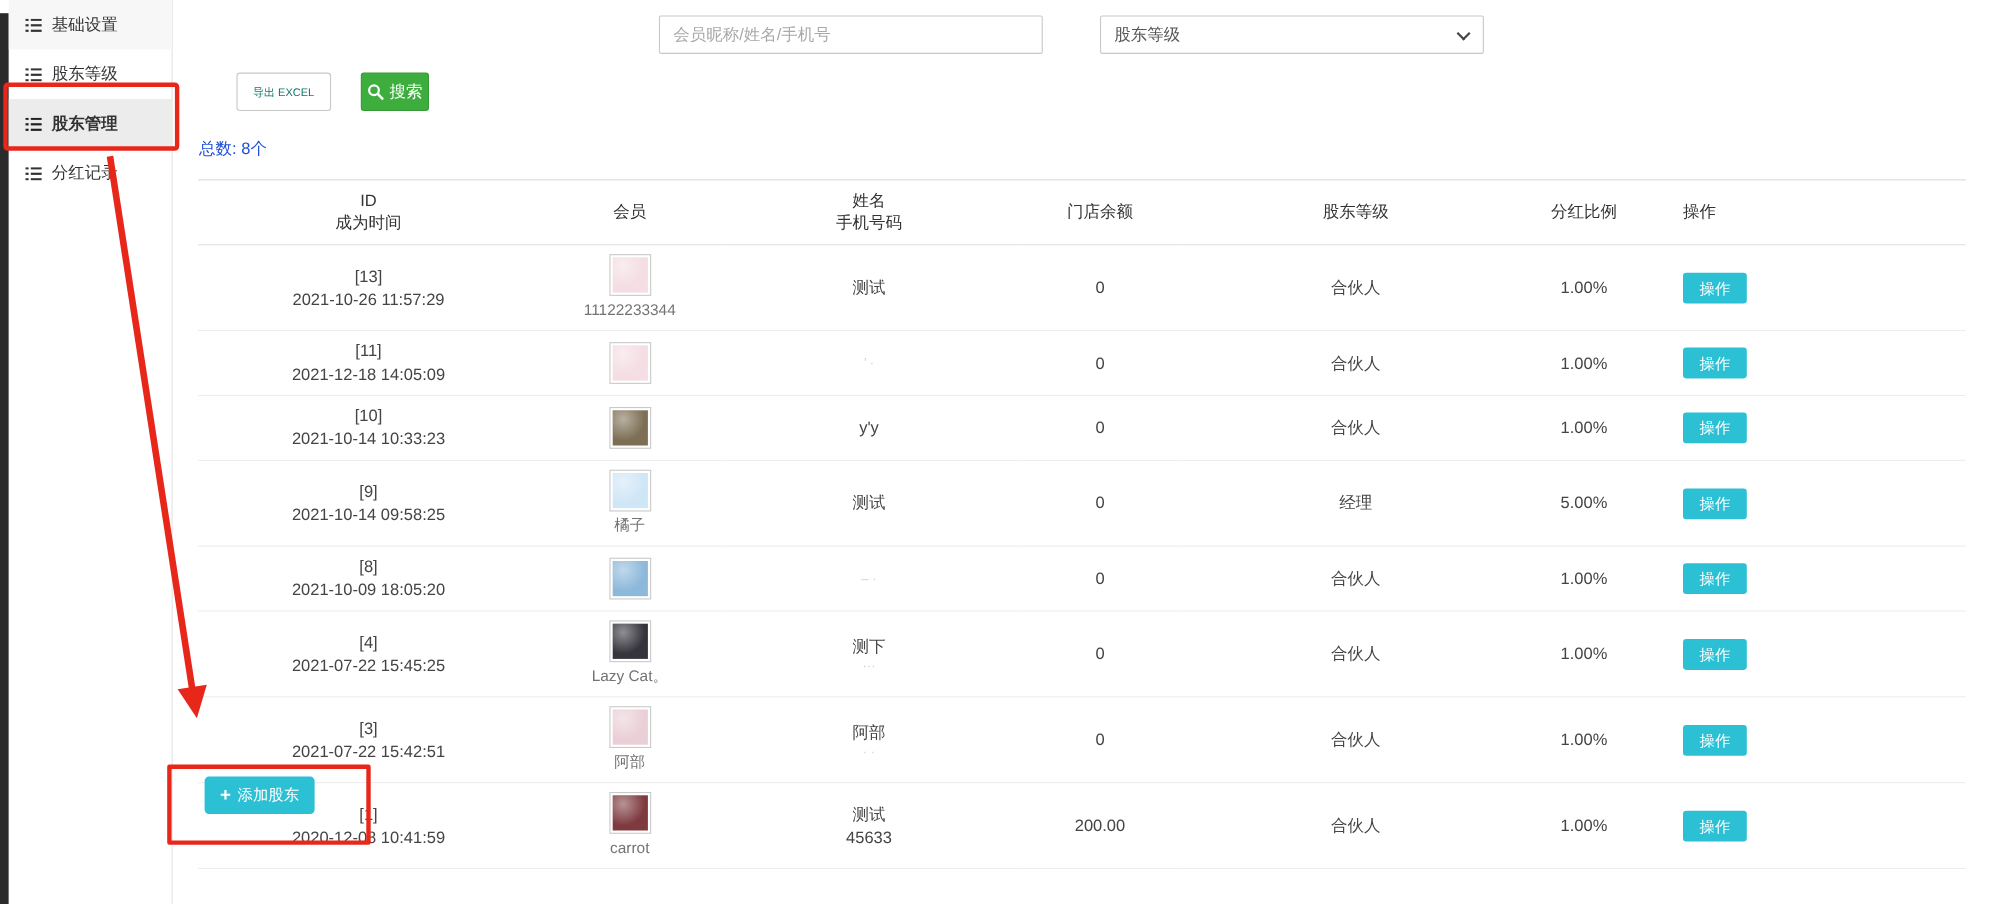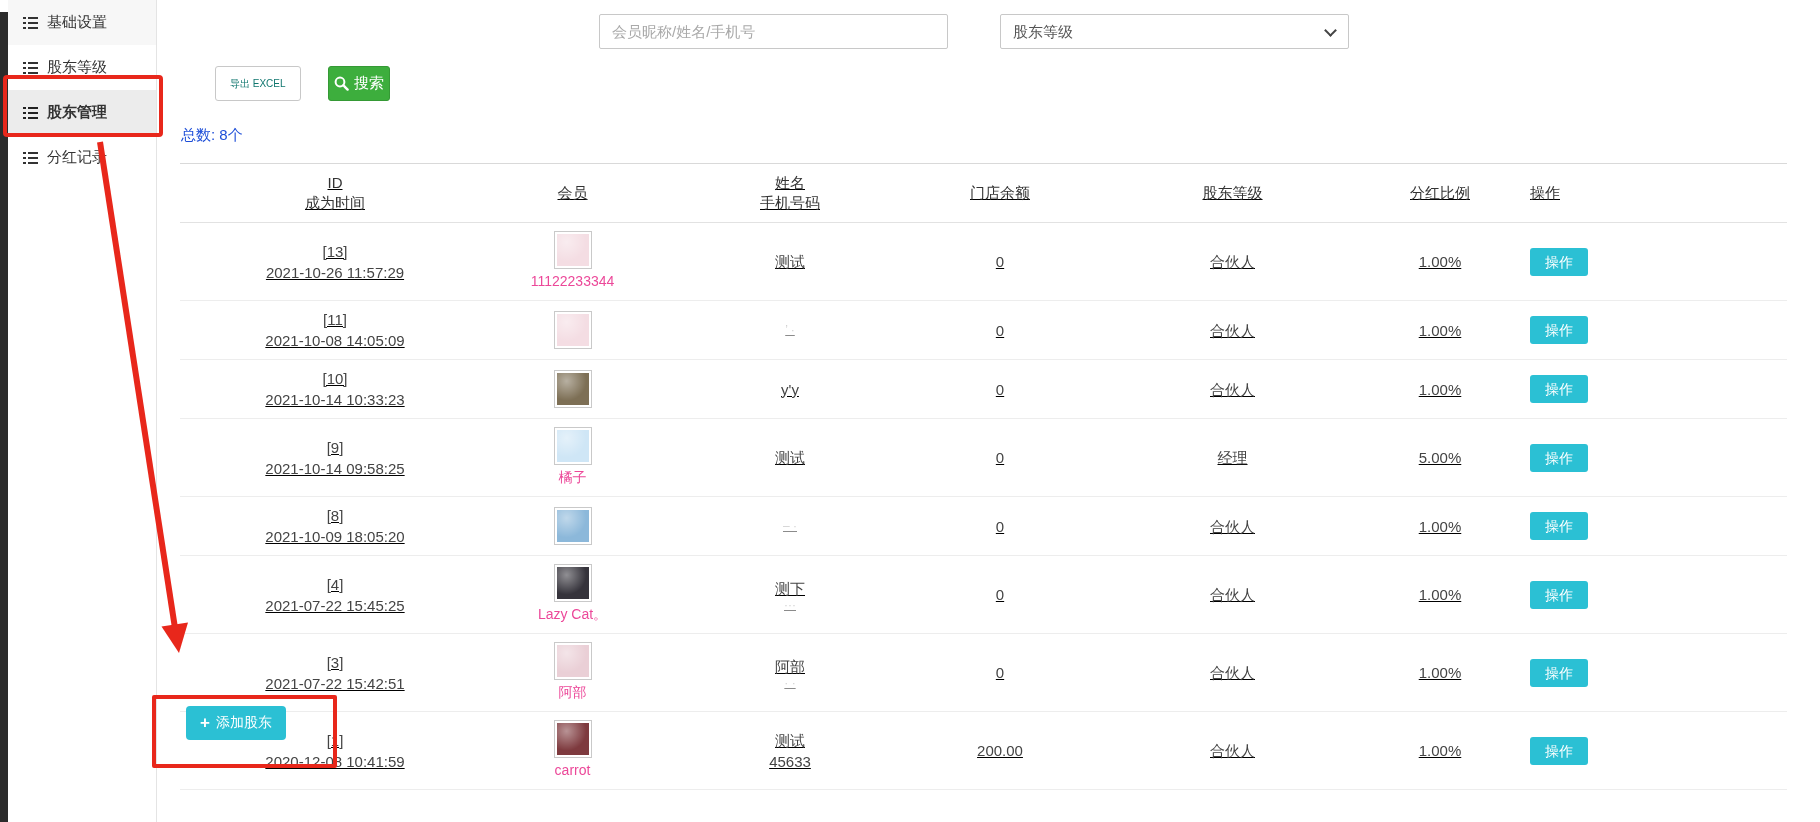--- a/index.html
+++ b/index.html
@@ -32,31 +32,31 @@
   .select-wrap select { width: 100%; height: 100%; border: 1px solid #c8c8c8; border-radius: 2px; padding: 0 12px; font-size: 15px; color: #555; background: #fff; appearance: none; -webkit-appearance: none; outline: none; font-family: inherit; }
   .chev { position: absolute; right: 14px; top: 12px; width: 9px; height: 9px; border-right: 2px solid #444; border-bottom: 2px solid #444; transform: rotate(45deg); pointer-events: none; }
 
   
   .btn-export { position: absolute; left: 215px; top: 66px; height: 35px; padding: 0 14px; background: #fff; border: 1px solid #c8c8c8; border-radius: 3px; font-size: 10px; color: #0f766e; cursor: pointer; font-family: inherit; }
   .btn-search { position: absolute; left: 328px; top: 66px; height: 35px; padding: 0 5px; background: #3dae3d; border: 1px solid #359935; border-radius: 3px; font-size: 15px; color: #fff; cursor: pointer; display: flex; align-items: center; gap: 5px; font-family: inherit; }
 
   .total { position: absolute; left: 181px; top: 126px; font-size: 15px; color: #1d4ed8; }
 
   
-  .table-wrap { position: absolute; left: 180px; top: 163px; width: 1607px; text-decoration: underline; }
+  .table-wrap { position: absolute; left: 180px; top: 163px; width: 1607px; }
   table { border-collapse: collapse; width: 1607px; table-layout: fixed; }
   thead tr { border-top: 1px solid #d9d9d9; border-bottom: 1px solid #e2e2e2; }
   th { font-weight: normal; font-size: 15px; color: #333; text-align: center; padding: 9px 0; line-height: 20px; }
   th.left, td.left { text-align: left; padding-left: 40px; }
   tbody tr { border-bottom: 1px solid #ededed; }
   td { text-align: center; font-size: 15px; color: #444; padding: 8px 0; line-height: 21px; vertical-align: middle; height: 59px; }
   .idcell div { line-height: 21px; }
   .avatar-box { width: 38px; height: 38px; margin: 0 auto; background: #fff; border: 1px solid #c9c9c9; padding: 2px; }
   .avatar-img { width: 100%; height: 100%; background-image: radial-gradient(circle at 30% 25%, rgba(255,255,255,.45), rgba(255,255,255,0) 60%); }
-  .nick-link { display: inline-block; margin-top: 2px; font-size: 14px; color: #ec4899; text-decoration: none; cursor: pointer; }
+  .nick-link { display: inline-block; margin-top: 2px; font-size: 14px; color: #737373; text-decoration: none; cursor: pointer; }
   .faint { display: block; font-size: 12px; color: #9a9a9a; opacity: .45; line-height: 12px; }
   .btn-op { display: inline-block; width: 58px; height: 28px; line-height: 28px; background: #2bc0d4; color: #fff; font-size: 14px; border: none; border-radius: 3px; cursor: pointer; font-family: inherit; }
 
   
   .btn-add { position: absolute; left: 186px; top: 706px; height: 34px; padding: 0 14px; background: #2bc0d4; color: #fff; border: none; border-radius: 4px; font-size: 14px; cursor: pointer; display: flex; align-items: center; gap: 6px; font-family: inherit; z-index: 5; }
   .plus-icon { font-size: 17px; font-weight: bold; line-height: 1; position: relative; top: -1px; }
 </style>
 </head>
 <body>
 
@@ -206,21 +206,21 @@
       <td>合伙人</td>
       <td>1.00%</td>
       <td class="left">
         <button class="btn-op">操作</button>
       </td>
     </tr>
 
     <tr>
       <td class="idcell">
         <div>[11]</div>
-        <div>2021-10-08 14:05:09</div>
+        <div>2021-12-18 14:05:09</div>
       </td>
       <td>
         <div class="avatar-box">
                 <div class="avatar-img" style="background-color: rgb(244, 221, 227);"></div>
               </div>
 
       </td>
       <td>
 
         <span class="faint">’ ·</span>

